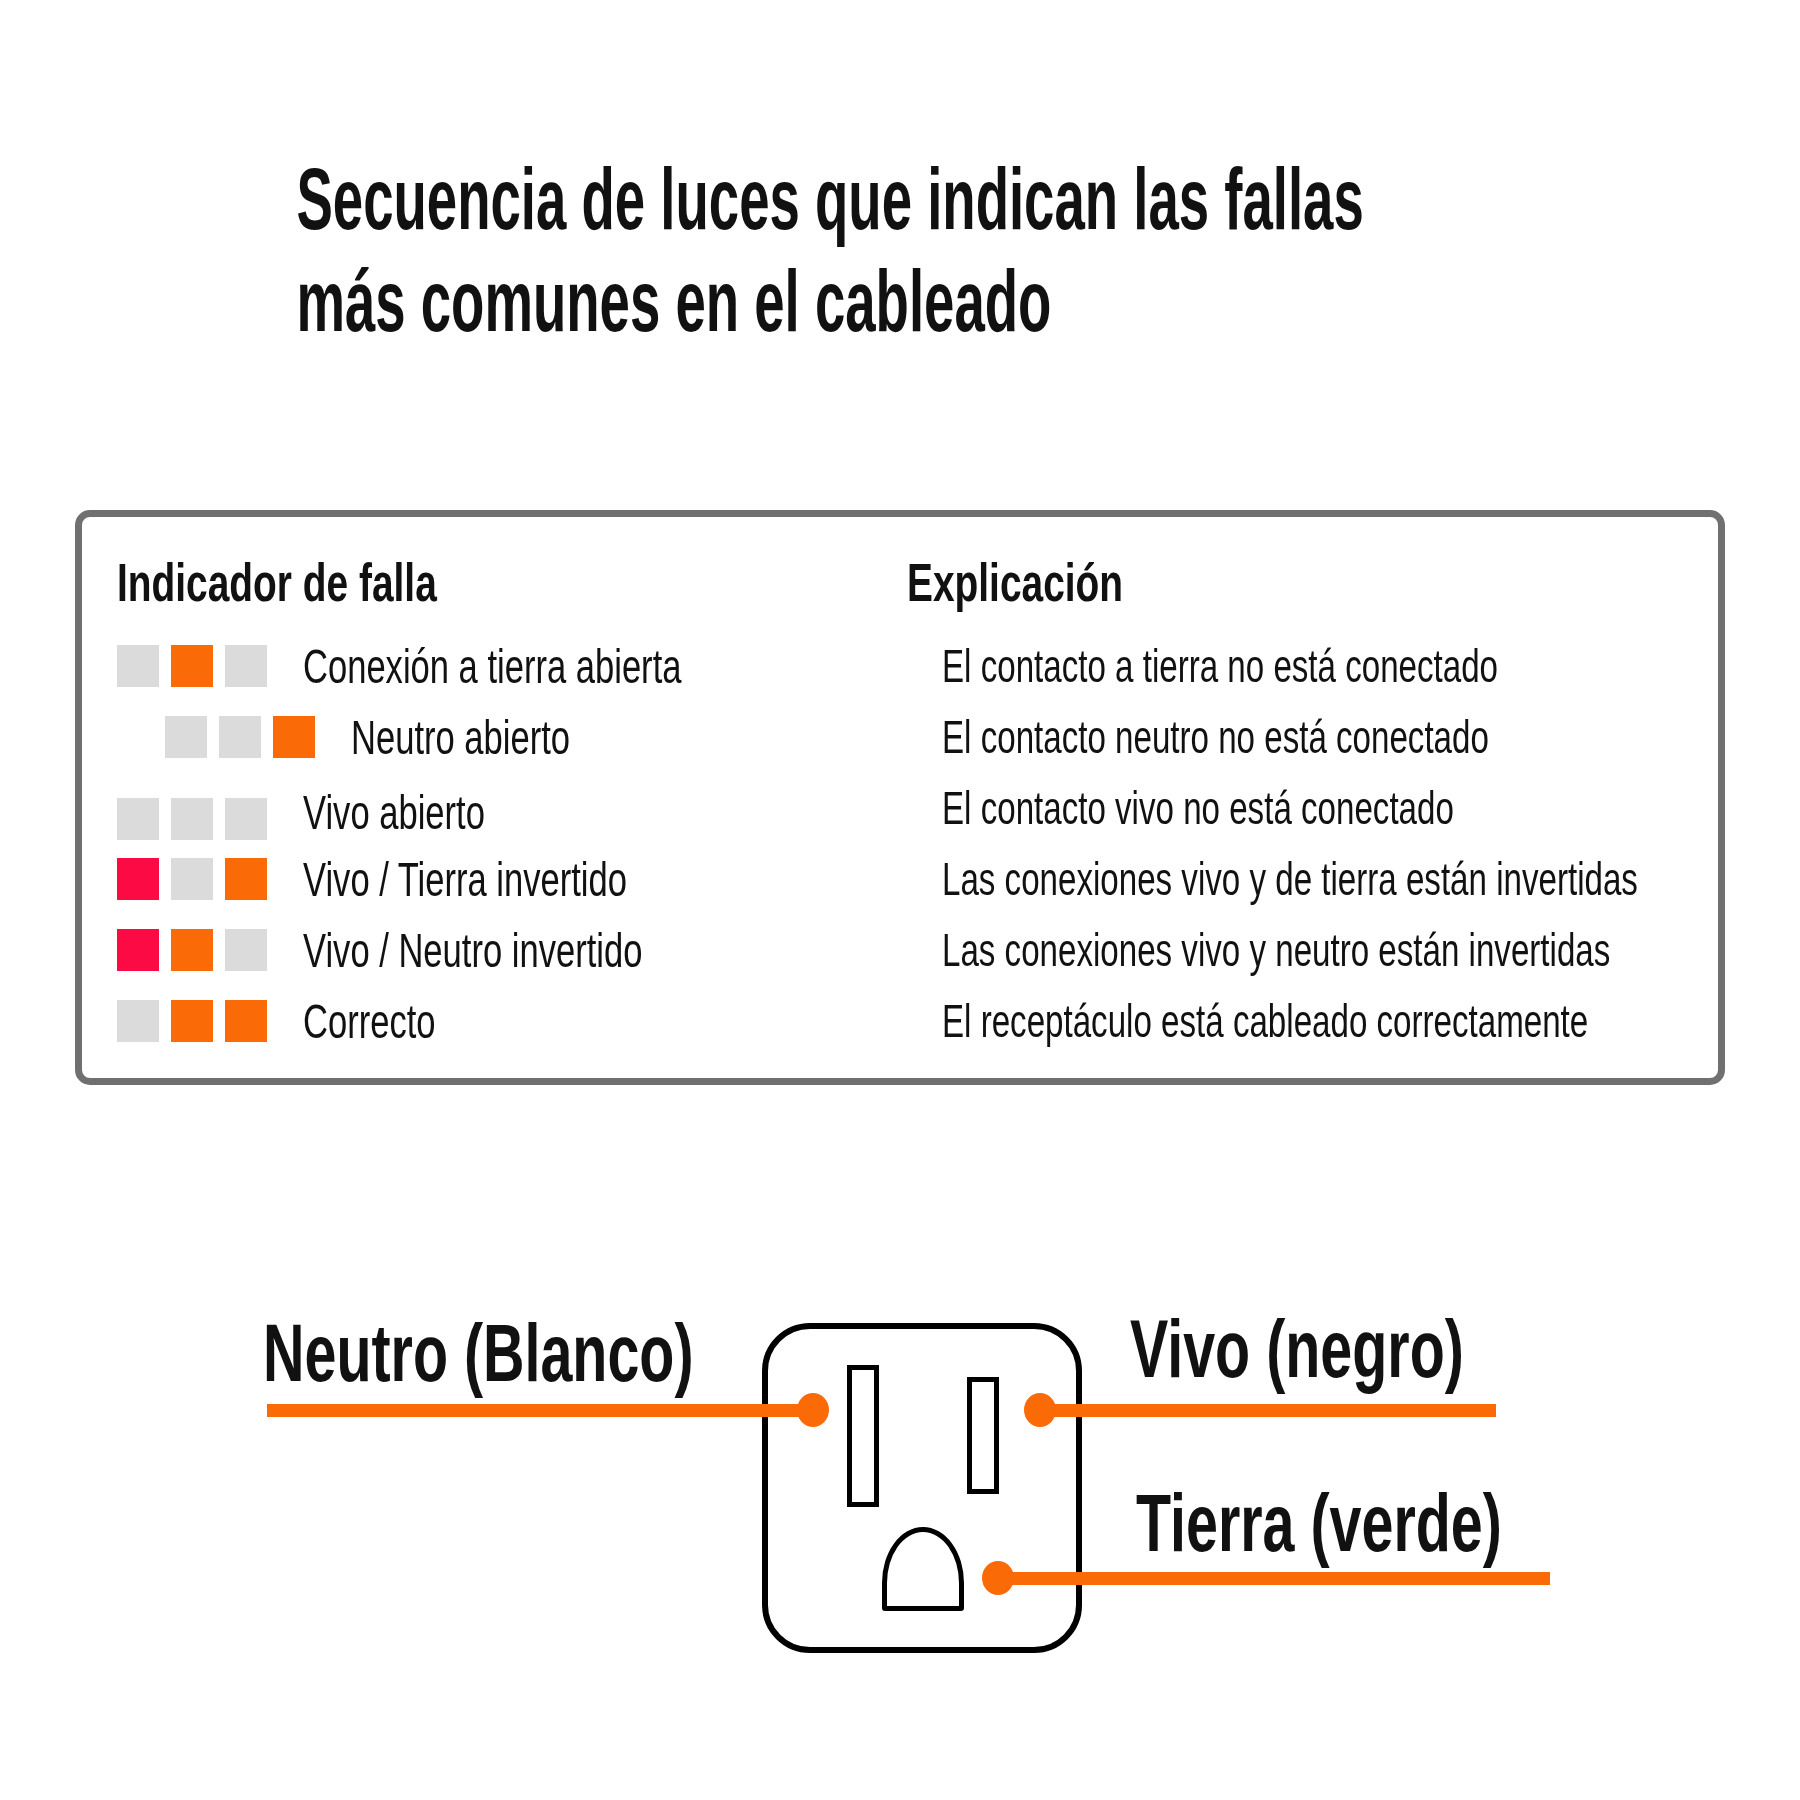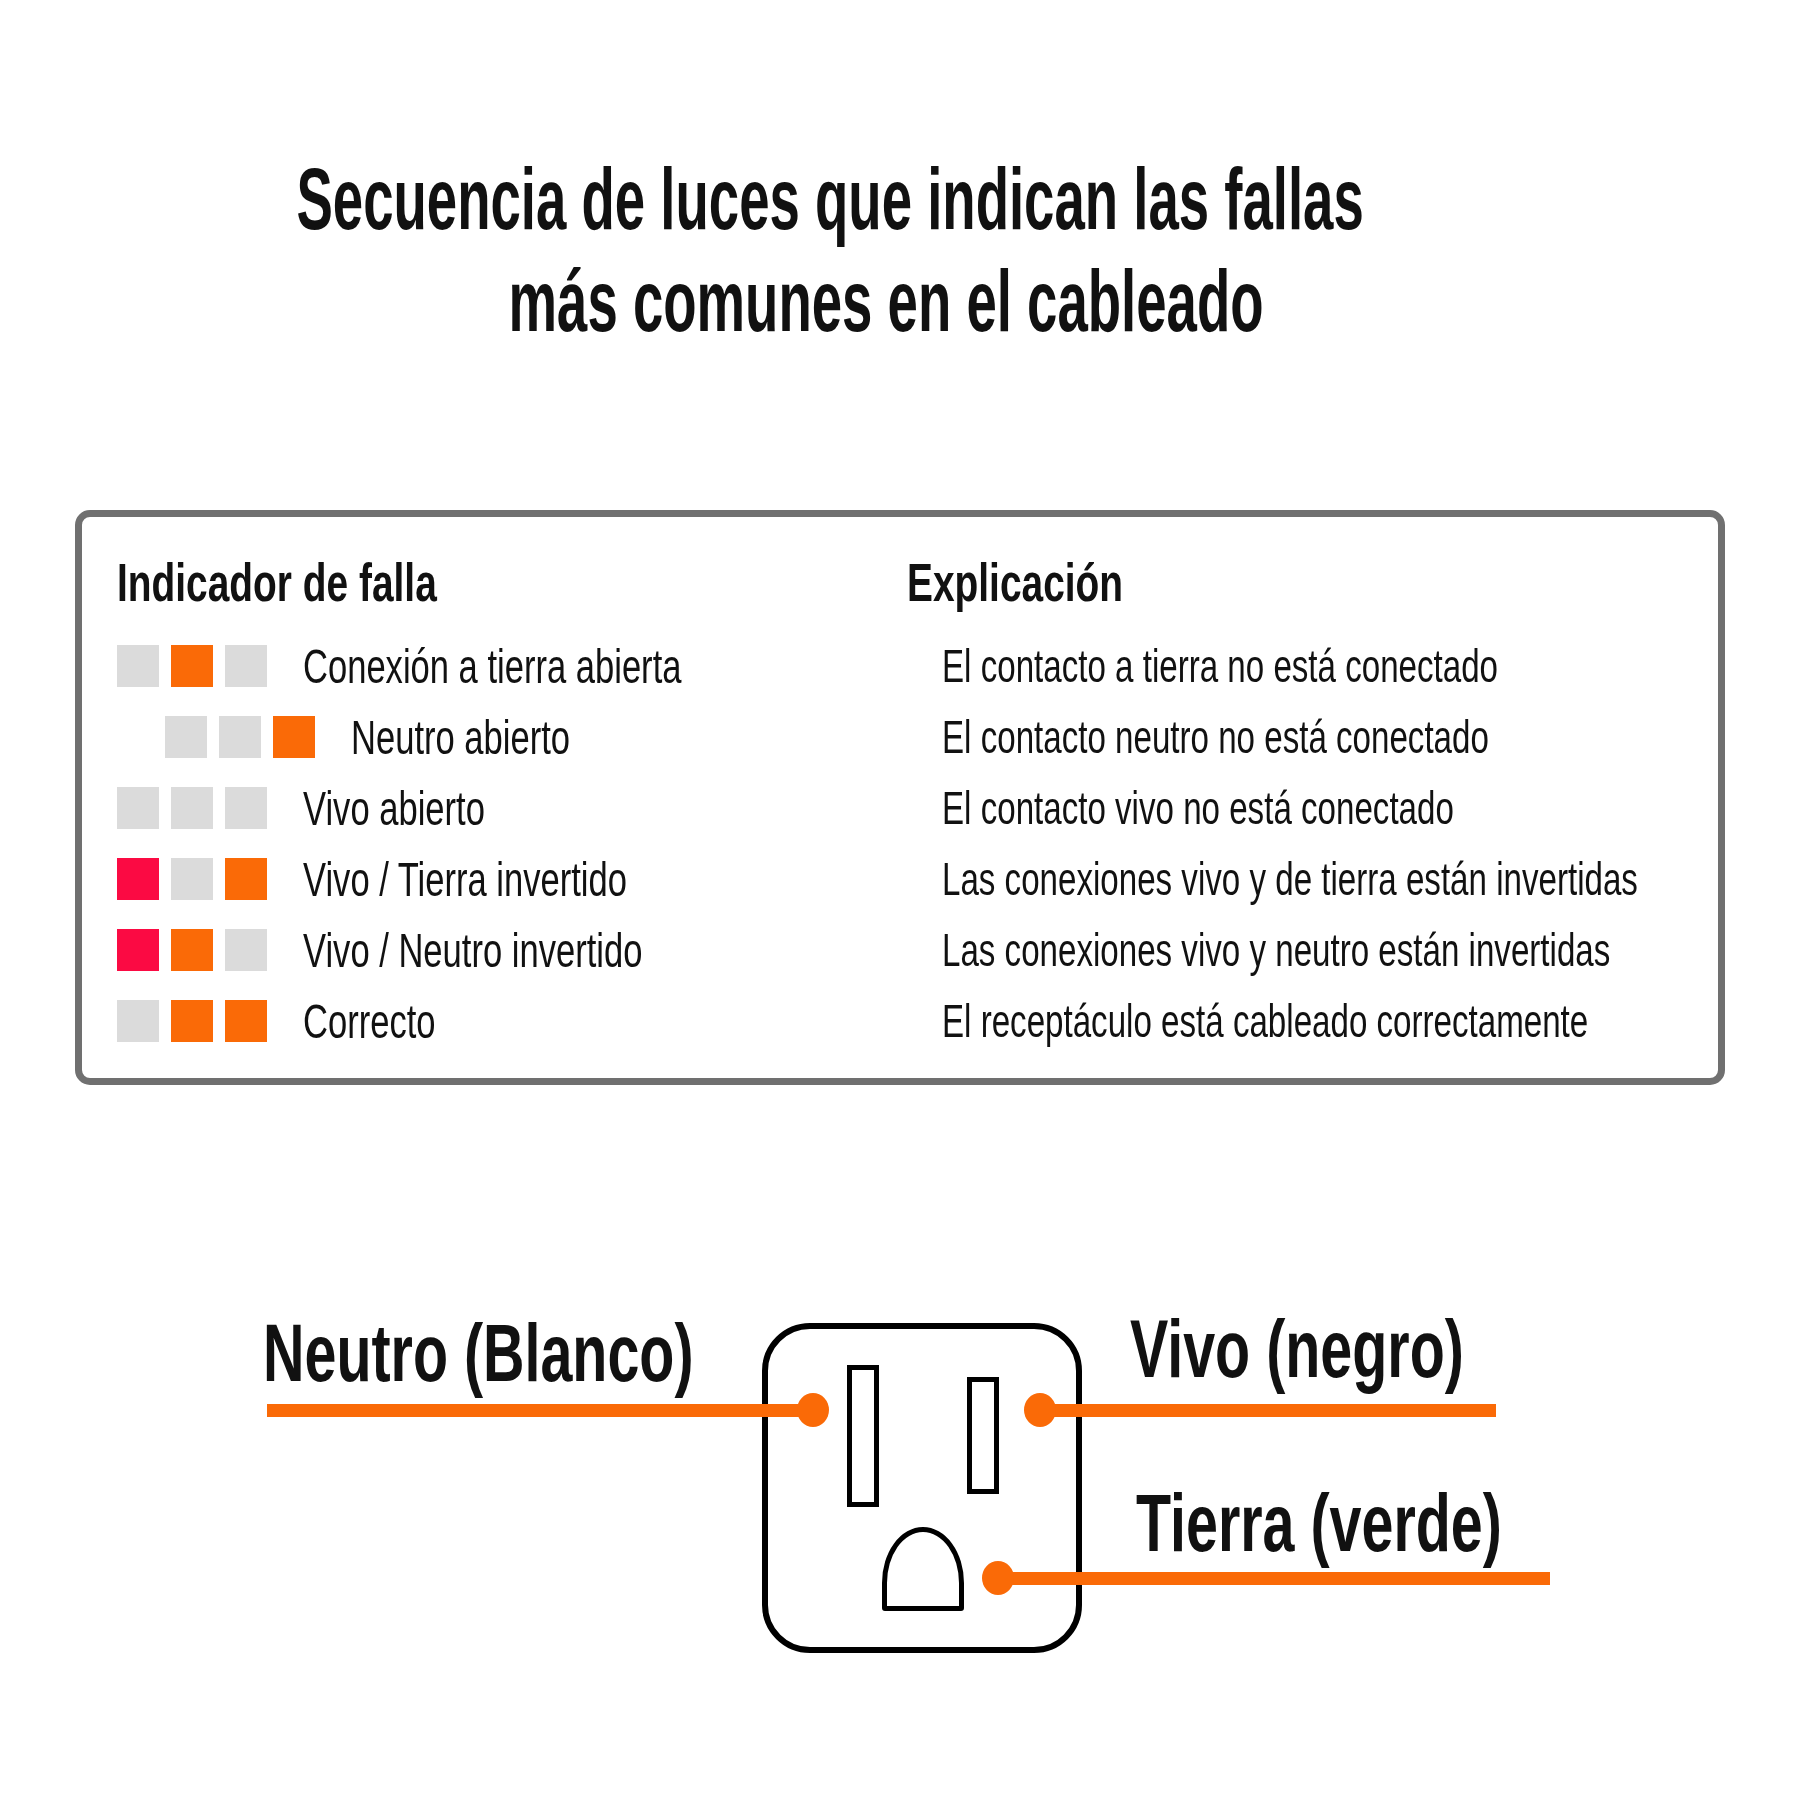--- a/index.html
+++ b/index.html
@@ -8,21 +8,21 @@
     position:relative;
     background:#ffffff;
     font-family:"Liberation Sans", sans-serif;
     color:#111111;
     overflow:hidden;
   }
 
   
   .title {
     position:absolute; left:0; top:148px; width:1560px;
-    text-align:right; font-weight:bold; font-size:88px; line-height:102px;
+    text-align:left; font-weight:bold; font-size:88px; line-height:102px;
   }
   .title .tline { display:block; transform:scaleX(0.62); transform-origin:50% 50%; white-space:nowrap; }
 
   
   .panel {
     position:absolute; left:75px; top:510px; width:1650px; height:575px;
     border:7px solid #707070; border-radius:15px; background:#ffffff;
   }
   .hdr {
     position:absolute; top:34px; font-size:54px; font-weight:bold; white-space:nowrap;
@@ -98,21 +98,21 @@
       </div>
       <div class="row" style="top: 188px; padding-left: 48px;">
         <div class="squares">
           <div class="sq" style="background: rgb(219, 219, 219);"></div>
           <div class="sq" style="background: rgb(219, 219, 219);"></div>
           <div class="sq" style="background: rgb(250, 106, 7);"></div>
         </div>
         <div class="fault">Neutro abierto</div>
         <div class="expl">El contacto neutro no está conectado</div>
       </div>
-      <div class="row" style="top: 259px;">
+      <div class="row" style="top: 259px; align-items: flex-end;">
         <div class="squares">
           <div class="sq" style="background: rgb(219, 219, 219);"></div>
           <div class="sq" style="background: rgb(219, 219, 219);"></div>
           <div class="sq" style="background: rgb(219, 219, 219);"></div>
         </div>
         <div class="fault">Vivo abierto</div>
         <div class="expl">El contacto vivo no está conectado</div>
       </div>
       <div class="row" style="top: 330px;">
         <div class="squares">

